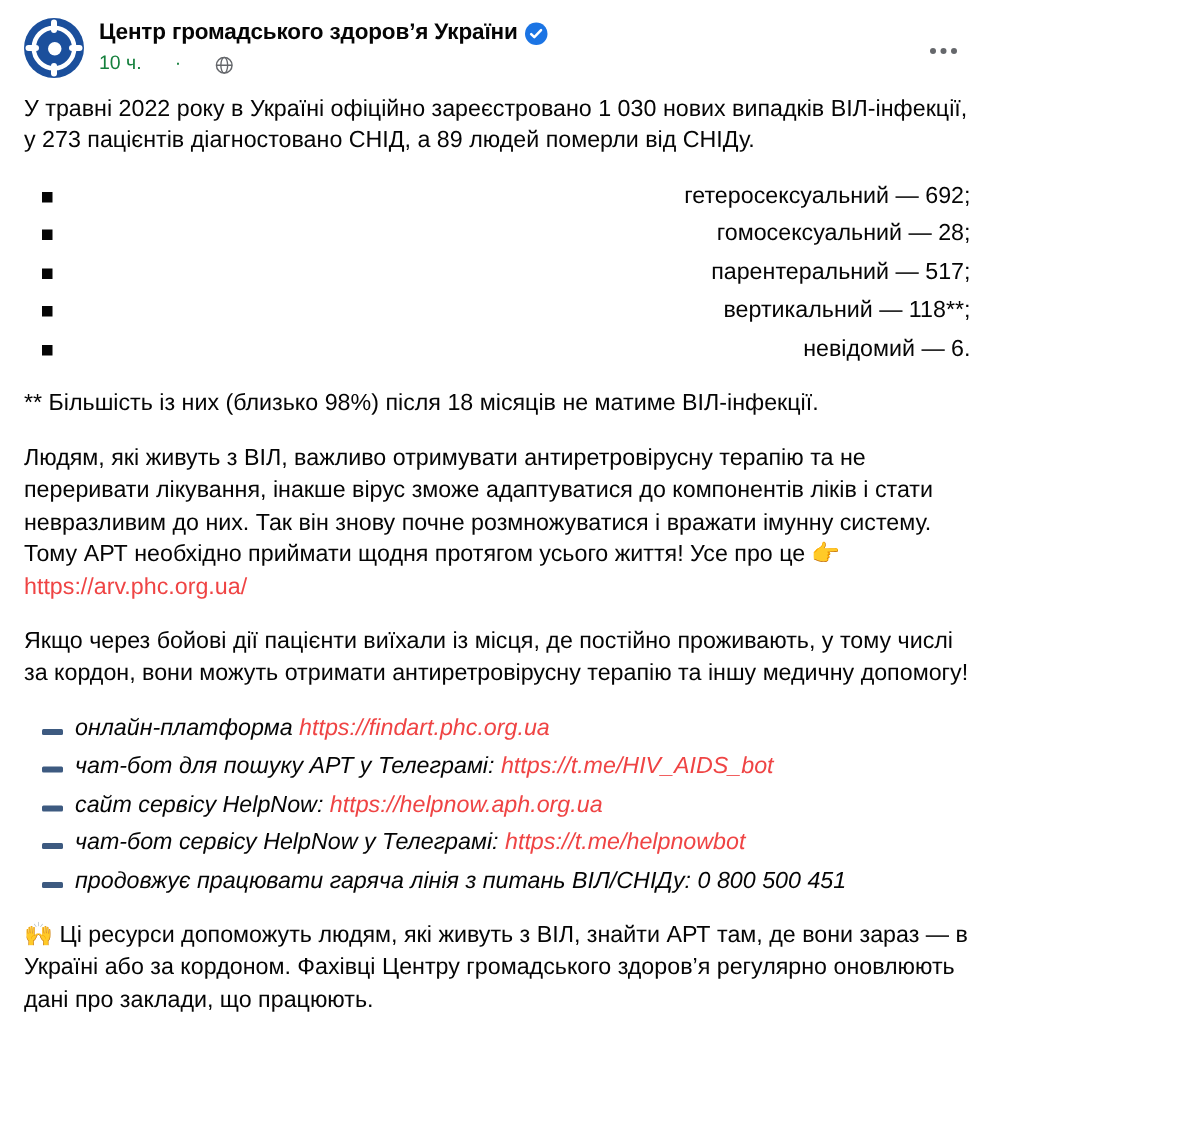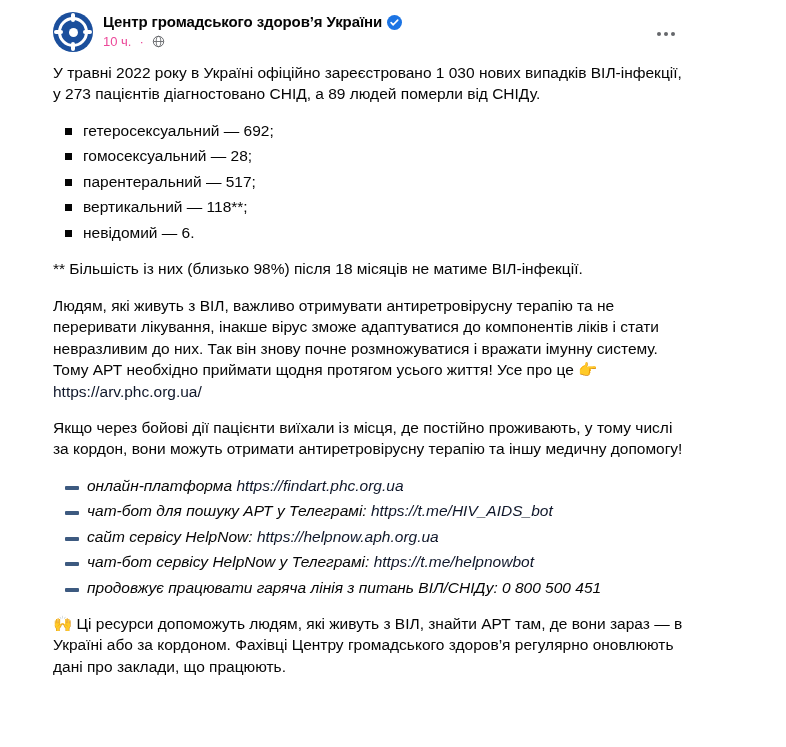--- a/index.html
+++ b/index.html
@@ -11,21 +11,20 @@
   body {
     width: 786px;
     height: 747px;
     font-family: "Liberation Sans", sans-serif;
     color: #050505;
     overflow: hidden;
   }
   .post {
     width: 663px;
     padding: 0;
-    margin-left: 37px;
   }
   .post-header {
     display: flex;
     align-items: flex-start;
     padding: 12px 16px 6px 16px;
     position: relative;
   }
   .avatar {
     width: 40px;
     height: 40px;
@@ -87,25 +86,25 @@
     border-radius: 50%;
     background: #1b74e4;
     display: inline-flex;
     align-items: center;
     justify-content: center;
     flex: 0 0 15px;
   }
   .verified svg { display: block; }
   .meta-row {
     display: flex;
-    align-items: center;
-    gap: 8px;
+    align-items: flex-end;
+    gap: 22px;
     margin-top: 3px;
     font-size: 13px;
-    color: #ec4899;
+    color: #15803d;
   }
   .globe {
     width: 13px;
     height: 13px;
     display: inline-block;
   }
   .dots-btn {
     position: absolute;
     right: 18px;
     top: 18px;
@@ -131,28 +130,29 @@
     font-size: 15.5px;
     line-height: 1.38;
     color: #050505;
   }
   .para {
     margin: 0 0 15px 0;
   }
   .para.tight { margin-bottom: 6px; }
   .para.mini { margin-bottom: 2px; }
   .link {
-    color: #0f172a;
+    color: #ef4444;
     text-decoration: none;
     word-break: break-word;
   }
   ul.bullets {
     list-style: none;
     margin: 0 0 14px 0;
     padding: 0 0 0 10px;
+    text-align: right;
   }
   ul.bullets li {
     position: relative;
     padding-left: 20px;
     margin-bottom: 3px;
     line-height: 1.45;
   }
   ul.bullets li::before {
     content: "";
     position: absolute;

